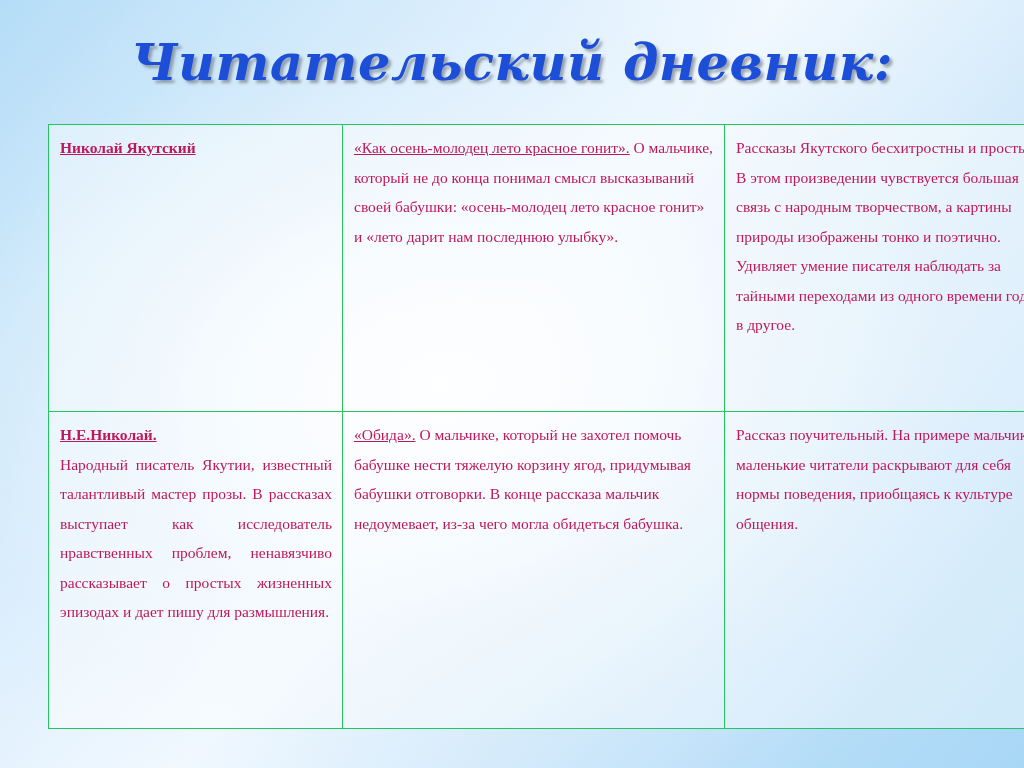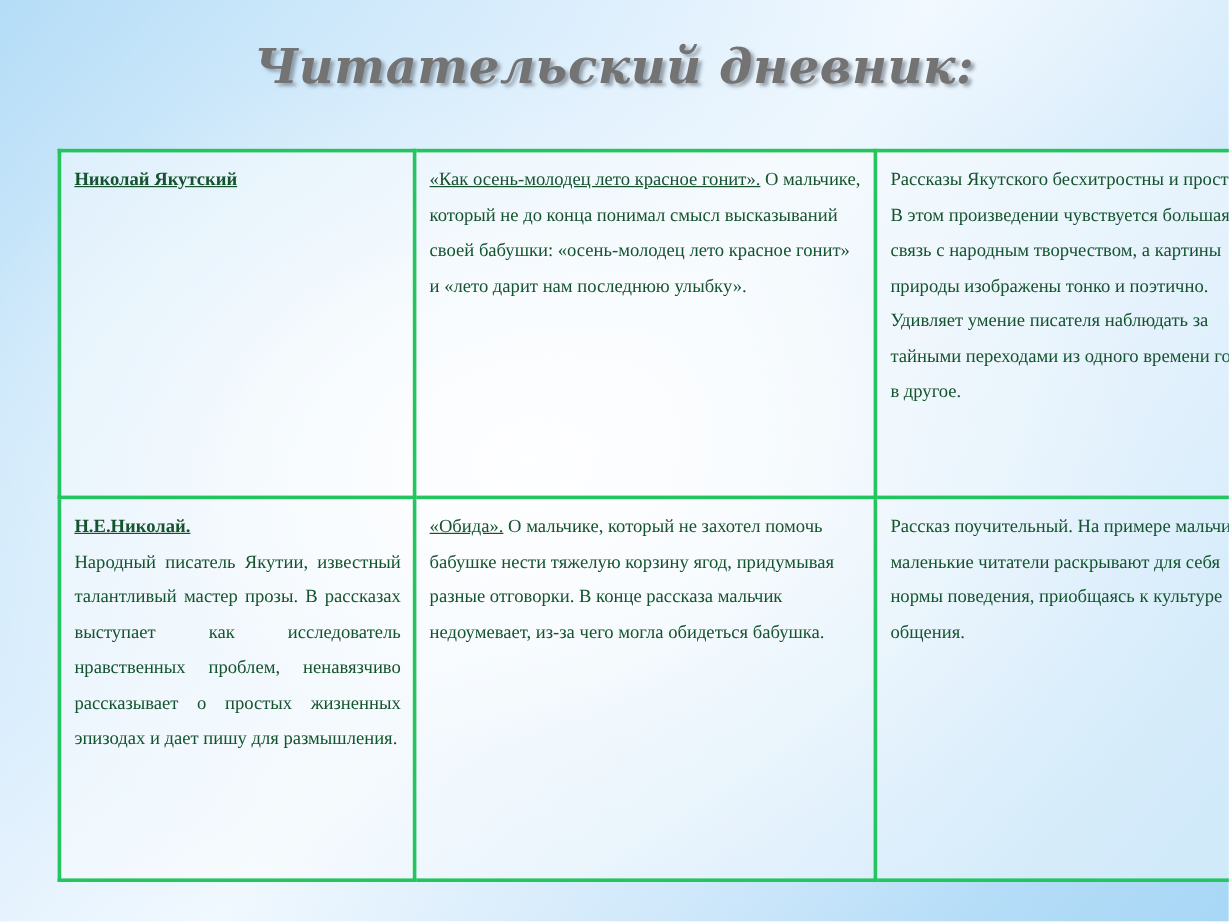--- a/index.html
+++ b/index.html
@@ -43,45 +43,45 @@
   
   #title {
     position: absolute;
     top: 32px;
     left: 0;
     width: 1024px;
     text-align: center;
     font-family: "DejaVu Serif", "Liberation Serif", serif;
     font-style: italic;
     font-weight: bold;
-    font-size: 40px;
+    font-size: 51px;
     letter-spacing: 0.5px;
-    color: #737373;
+    color: #1d4ed8;
     text-shadow: 3px 3px 3px rgba(110,120,130,0.65);
     white-space: nowrap;
   }
 
   
   #diary-table {
     position: absolute;
     left: 48px;
     top: 124px;
     width: 937px;
     border-collapse: collapse;
     table-layout: fixed;
     background: rgba(255,255,255,0.30);
   }
 
   #diary-table td {
-    border: 3px solid #22c55e;
+    border: 1px solid #22c55e;
     vertical-align: top;
     padding: 8px 10px 10px 11px;
     font-size: 15.5px;
     line-height: 29.5px;
-    color: #14532d;
+    color: #be185d;
     background: rgba(255,255,255,0.22);
   }
 
   .col-author  { width: 272px; }
   .col-work    { width: 360px; }
   .col-review  { width: 305px; }
 
   .row-1 td { height: 268px; }
   .row-2 td { height: 298px; }
 
@@ -116,21 +116,21 @@
       <td class="col-review t-left">
         <span>Рассказы Якутского бесхитростны и просты. В этом произведении чувствуется большая связь с народным творчеством, а картины природы изображены тонко и поэтично. Удивляет умение писателя наблюдать за тайными переходами из одного времени года в другое.</span>
       </td>
     </tr>
 
     <tr class="row-2">
       <td class="col-author t-justify">
         <span class="author-name">Н.Е.Николай.</span><span>Народный писатель Якутии, известный талантливый мастер прозы. В рассказах выступает как исследователь нравственных проблем, ненавязчиво рассказывает о простых жизненных эпизодах и дает пишу для размышления.</span>
       </td>
       <td class="col-work t-left">
-        <span class="head-plain">«Обида».</span><span> О мальчике, который не захотел помочь бабушке нести тяжелую корзину ягод, придумывая разные отговорки. В конце рассказа мальчик недоумевает, из-за чего могла обидеться бабушка.</span>
+        <span class="head-plain">«Обида».</span><span> О мальчике, который не захотел помочь бабушке нести тяжелую корзину ягод, придумывая бабушки отговорки. В конце рассказа мальчик недоумевает, из-за чего могла обидеться бабушка.</span>
       </td>
       <td class="col-review t-left">
         <span>Рассказ поучительный. На примере мальчика маленькие читатели раскрывают для себя нормы поведения, приобщаясь к культуре общения.</span>
       </td>
     </tr>
 
   </tbody>
 </table>
 
 </body></html>

